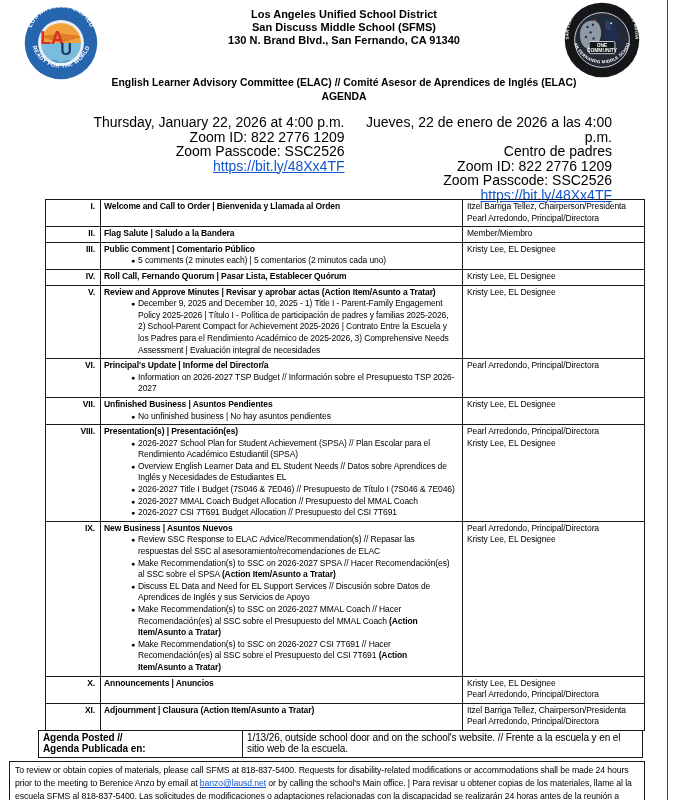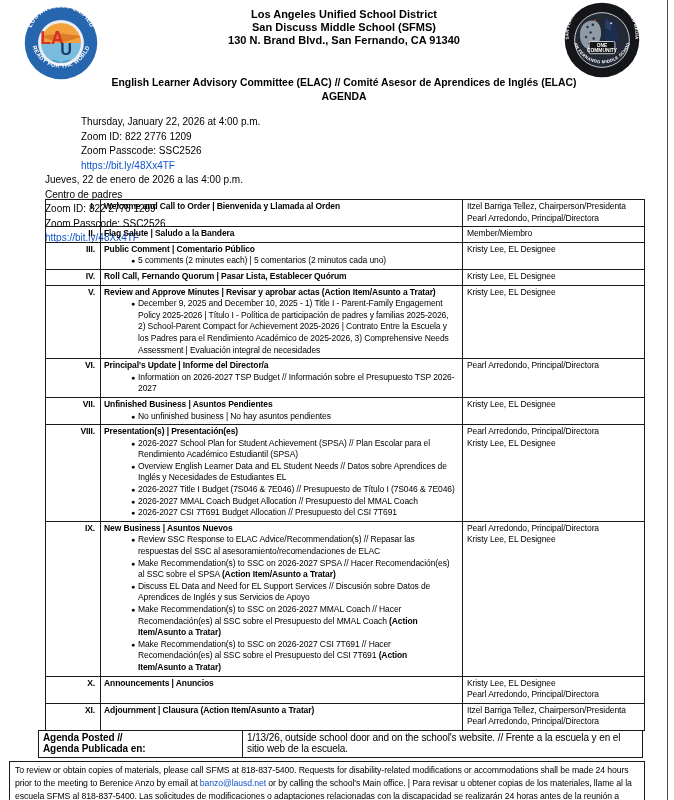--- a/index.html
+++ b/index.html
@@ -12,25 +12,25 @@
   .page-edge{position:absolute;left:667px;top:0;width:1px;height:800px;background:#4a4a4a;}
   
   .logo-left{position:absolute;left:24px;top:6px;width:74px;height:74px;}
   .logo-right{position:absolute;left:564px;top:2px;width:76px;height:76px;}
   .header-text{position:absolute;left:104px;top:8px;width:480px;text-align:center;
     font-weight:bold;font-size:11px;line-height:13px;}
   .doc-title{position:absolute;left:14px;top:76px;width:660px;text-align:center;
     font-weight:bold;font-size:10.4px;line-height:14px;}
   
   .meeting-info{position:absolute;left:45px;top:115px;width:599px;display:flex;
-    font-size:10px;line-height:14.5px;text-align:left;flex-direction:column;}
+    font-size:14px;line-height:14.5px;text-align:right;}
   .info-col{width:50%;box-sizing:border-box;}
   .info-col.en{padding-left:36px;}
   .info-col.es{padding-right:32px;}
-  a.doclink{color:#1155cc;cursor:pointer;}
+  a.doclink{color:#1155cc;text-decoration:underline;cursor:pointer;}
   
   .lower{position:absolute;left:0;top:199px;width:674px;}
   table{border-collapse:collapse;table-layout:fixed;}
   .agenda-table{margin-left:45px;width:599px;}
   .agenda-table td{border:1px solid #1a1a1a;vertical-align:top;
     font-size:8.5px;line-height:11.6px;letter-spacing:-0.1px;padding:1px 3px 2px 3px;}
   td.num{text-align:right;font-weight:bold;padding-right:5px;}
   .item-title{font-weight:bold;}
   .bullet{display:flex;}
   .marker{flex:none;width:10px;margin-left:24px;text-align:center;font-size:7px;line-height:11.6px;}

